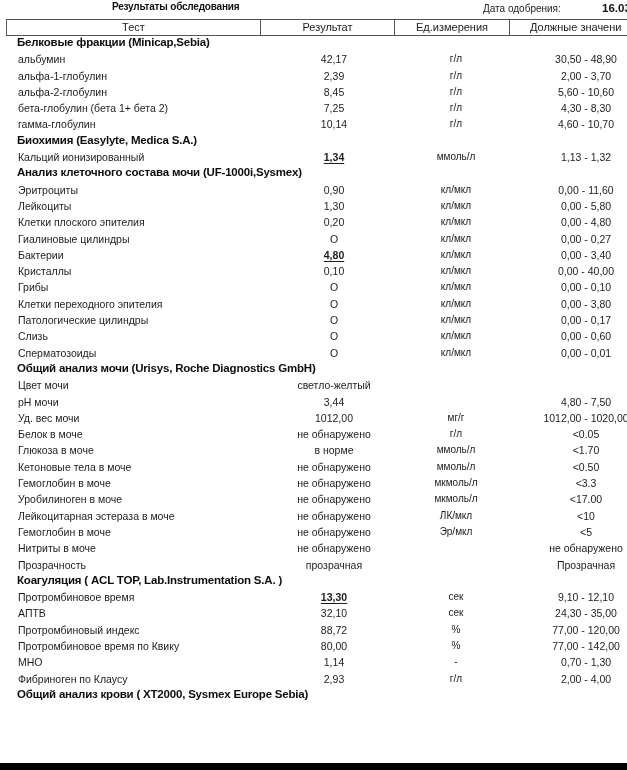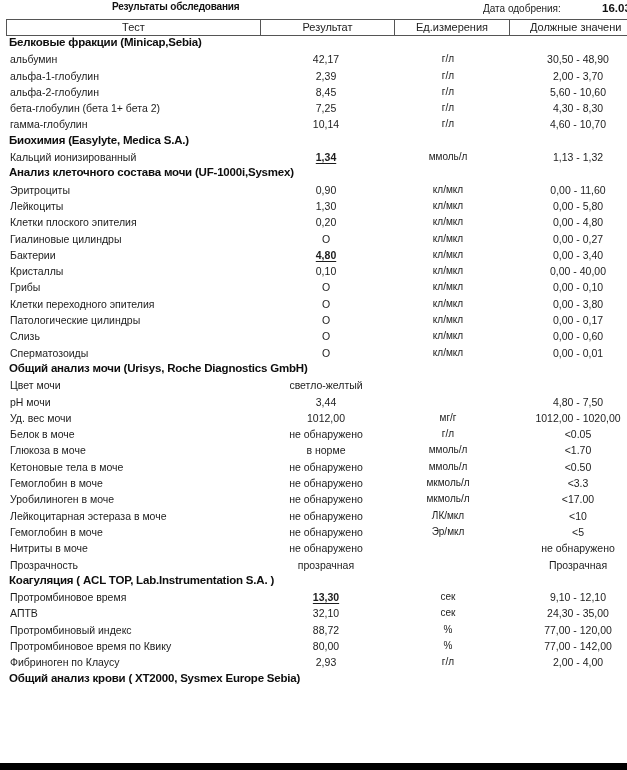--- a/index.html
+++ b/index.html
@@ -28,21 +28,21 @@
   }
   .header-table .hc {
     height: 15px; line-height: 15px; text-align: center;
     border-left: 1.5px solid #555; box-sizing: border-box;
   }
   .hc.c-test { width: 254px; }
   .hc.c-result { width: 134px; }
   .hc.c-unit { width: 115px; }
   .hc.c-norm { width: 137px; text-align: left; padding-left: 20px; }
 
-  .rows { position: absolute; left: 0; top: 36px; width: 512px; }
+  .rows { position: absolute; left: 0; top: 36px; width: 512px; padding-left: 8px; }
   .row {
     position: relative; height: 16.3px; font-size: 10.5px; color: #1c1c1c;
   }
   .row .name { position: absolute; left: 10px; top: 1px; white-space: nowrap; }
   .row .val  { position: absolute; left: 283px; width: 86px; top: 1px; text-align: center; white-space: nowrap; }
   .row .unit { position: absolute; left: 400px; width: 96px; top: 1px; text-align: center; white-space: nowrap; font-size: 10px; }
   .row .norm { position: absolute; left: 520px; width: 116px; top: 1px; text-align: center; white-space: nowrap; }
   .row .val.flag { text-decoration: underline; text-underline-offset: 2px; font-weight: bold; }
   .row.section .name {
     left: 9px; font-weight: bold; font-size: 11.5px; color: #0d0d0d; top: 0px; letter-spacing: -0.2px;
@@ -273,20 +273,26 @@
       <span class="unit">%</span>
       <span class="norm">77,00 - 120,00</span>
     </div>
     <div class="row">
       <span class="name">Протромбиновое время по Квику</span>
       <span class="val">80,00</span>
       <span class="unit">%</span>
       <span class="norm">77,00 - 142,00</span>
     </div>
     <div class="row">
+      <span class="name">МНО</span>
+      <span class="val">1,14</span>
+      <span class="unit">-</span>
+      <span class="norm">0,70 - 1,30</span>
+    </div>
+    <div class="row">
       <span class="name">Фибриноген по Клаусу</span>
       <span class="val">2,93</span>
       <span class="unit">г/л</span>
       <span class="norm">2,00 - 4,00</span>
     </div>
     <div class="row section">
       <span class="name">Общий анализ крови ( XT2000, Sysmex  Europe Sebia)</span>
     </div>
   </div>
 

